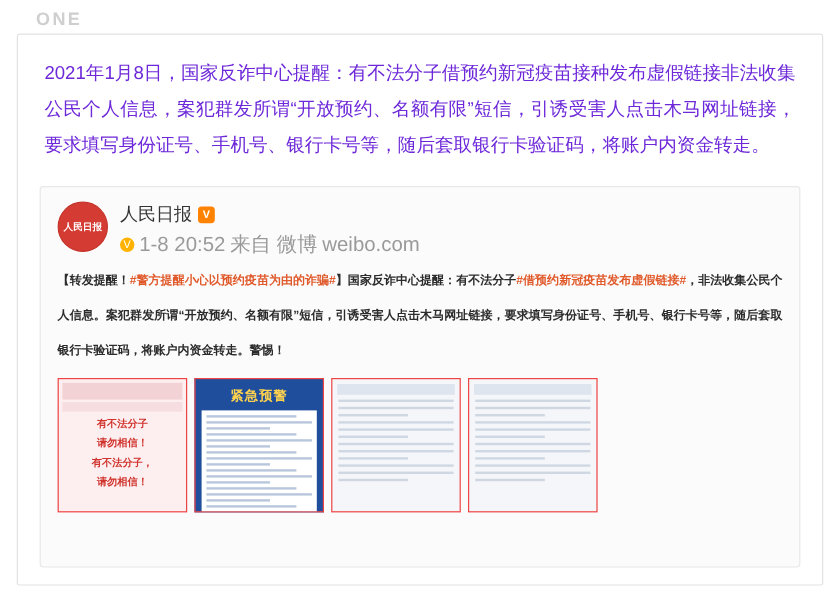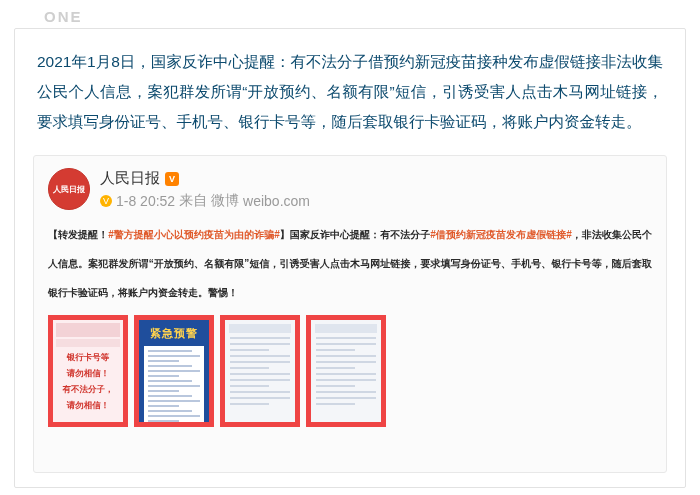--- a/index.html
+++ b/index.html
@@ -15,21 +15,21 @@
   }
   .page {
     position: relative;
     width: 700px;
     height: 495px;
     background: #ffffff;
   }
   
   .top-label {
     position: absolute;
-    left: 44px;
+    left: 30px;
     top: 8px;
     font-size: 15px;
     letter-spacing: 2px;
     color: #cfcfcf;
     font-weight: 600;
     font-family: "Liberation Sans", sans-serif;
   }
   
   .card {
     position: absolute;
@@ -40,21 +40,21 @@
     border: 1px solid #e2e2e2;
     border-radius: 2px;
     background: #ffffff;
     box-sizing: border-box;
     overflow: hidden;
   }
   .lede {
     padding: 18px 22px 8px 22px;
     font-size: 15.5px;
     line-height: 30px;
-    color: #0c4a6e;
+    color: #6d28d9;
     text-align: justify;
     font-family: "Liberation Sans", sans-serif;
   }
   
   .weibo {
     margin: 10px 18px 0 18px;
     border: 1px solid #e8e8e8;
     border-radius: 3px;
     background: #fbfbfb;
     padding: 12px 14px 0 14px;
@@ -125,21 +125,21 @@
     width: 12px;
     height: 12px;
     border-radius: 50%;
     background: #ffb300;
     color: #fff;
     font-size: 9px;
     line-height: 12px;
     text-align: center;
   }
   .wb-sub {
-    font-size: 14px;
+    font-size: 17px;
     color: #9a9a9a;
   }
   .wb-body {
     margin-top: 6px;
     font-size: 10px;
     line-height: 29px;
     color: #2b2b2b;
     text-align: justify;
     font-weight: bold;
   }
@@ -147,23 +147,23 @@
     color: #e05a2b;
     font-weight: bold;
   }
   
   .wb-images {
     margin-top: 8px;
     display: flex;
     gap: 6px;
   }
   .thumb {
-    width: 80px;
+    width: 108px;
     height: 112px;
-    border: 5px solid #ef4444;
+    border: 1px solid #ef4444;
     box-sizing: border-box;
     position: relative;
     overflow: hidden;
     background: #ffffff;
   }
   
   .t1 { background: #fdeef0; }
   .t1 .hdr {
     height: 14px;
     background: #f3d2d6;
@@ -251,21 +251,21 @@
         </div>
       </div>
 
       <div class="wb-body"><span>【转发提醒！</span><span class="topic">#警方提醒小心以预约疫苗为由的诈骗#</span><span>】国家反诈中心提醒：有不法分子</span><span class="topic">#借预约新冠疫苗发布虚假链接#</span><span>，非法收集公民个人信息。案犯群发所谓“开放预约、名额有限”短信，引诱受害人点击木马网址链接，要求填写身份证号、手机号、银行卡号等，随后套取银行卡验证码，将账户内资金转走。警惕！</span></div>
 
       <div class="wb-images">
 
         <div class="thumb t1">
           <div class="hdr"></div>
           <div class="hdr2"></div>
-          <div class="slogan">银行卡号等</div>
+          <div class="slogan">有不法分子</div>
           <div class="slogan">请勿相信！</div>
           <div class="slogan">有不法分子，</div>
           <div class="slogan">请勿相信！</div>
         </div>
 
         <div class="thumb t2">
           <div class="title">紧急预警</div>
           <div class="panel">
             <div class="ln m"></div>
               <div class="ln"></div>

